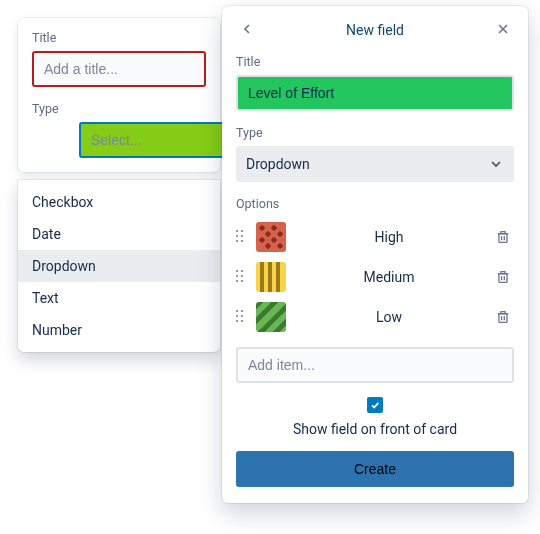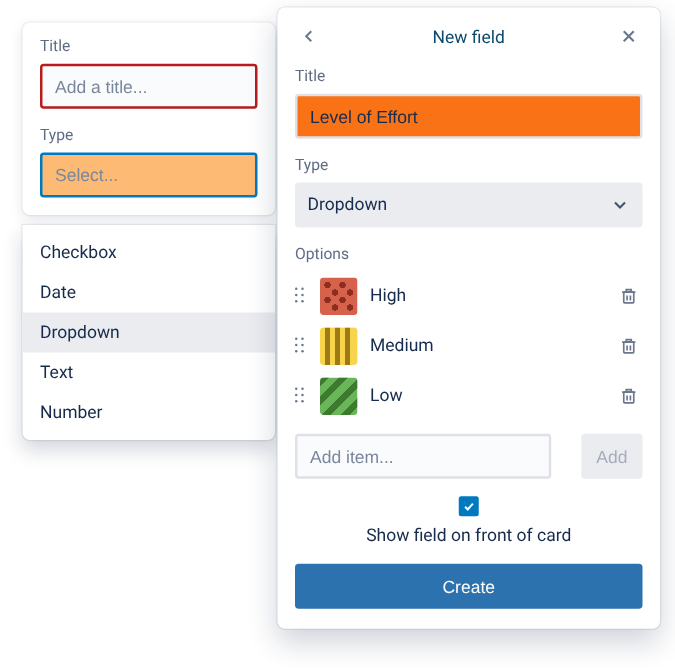--- a/index.html
+++ b/index.html
@@ -37,21 +37,22 @@
     border-radius: 3px;
     background: #FAFBFC;
     padding: 0 10px;
     font-size: 14px;
     color: #172B4D;
     outline: none;
   }
   .input::placeholder, .add-item::placeholder { color: #7A869A; }
   .left-panel .select-open {
     border-color: #0079BF;
-    background: #fdba74;
+    background: #84cc16;
+    margin-left: 47px;
   }
   .dropdown-menu {
     position: absolute;
     left: 18px;
     top: 180px;
     width: 202px;
     background: #fff;
     border-radius: 0 0 6px 6px;
     box-shadow: 0 8px 16px rgba(9,30,66,.18), 0 0 0 1px rgba(9,30,66,.08);
     padding: 6px 0;
@@ -91,34 +92,35 @@
     top: 2px;
     width: 22px;
     height: 22px;
     display:flex; align-items:center; justify-content:center;
     color:#6B778C;
     cursor:pointer;
   }
   .hdr-back { left: 0; }
   .hdr-close { right: 0; }
 
-  .right-panel .input.filled { background:#f97316; border-color:#DFE1E6;}
+  .right-panel .input.filled { background:#22c55e; border-color:#DFE1E6;}
   .type-select {
     display:flex; align-items:center; justify-content:space-between;
     height:36px; padding:0 10px;
     background:#EBECF0; border-radius:3px; cursor:pointer;
     margin-bottom:2px;
   }
   .chev { color:#42526E; }
 
   .section { margin-top: 14px; }
 
   .option-row {
     display:flex; align-items:center; gap:10px;
     height:40px;
+    text-align:center;
   }
   .grip {
     width:10px; height:14px; cursor:grab;
     display:grid; grid-template-columns:repeat(2,2px); grid-template-rows:repeat(3,2px);
     gap:3px;
   }
   .grip span { background:#6B778C; width:2px; height:2px; border-radius:50%; }
   .swatch {
     width:30px; height:30px; border-radius:3px; flex:none;
   }
@@ -166,21 +168,21 @@
     display:flex; align-items:center; gap:8px; margin-top:14px;flex-direction:column;
   }
   .checkbox {
     width:16px; height:16px; background:#0079BF; border-radius:2px;
     display:flex; align-items:center; justify-content:center; flex:none;
   }
   .checkbox svg { width:10px; height:10px; }
 
   .create-btn {
     width:100%; height:36px; margin-top:14px;
-    background:#2C72AF; color:#ffffff; border:none; border-radius:3px;
+    background:#2C72AF; color:#000000; border:none; border-radius:3px;
     font-size:14px; cursor:pointer;
   }
 
   svg { display:block; }
 </style>
 </head>
 <body>
 
 <div class="left-panel">
   <div class="label">Title</div>
@@ -302,21 +304,20 @@
                 <line x1="10" y1="11" x2="10" y2="17"></line>
                 <line x1="14" y1="11" x2="14" y2="17"></line>
               </svg>
             </span>
           </div>
         </div>
       </div>
 
     <div class="add-row">
       <input class="add-item" type="text" placeholder="Add item..." style="">
-      <button class="add-btn">Add</button>
     </div>
   </div>
 
   <div class="check-row">
     <div class="checkbox">
       <svg viewBox="0 0 24 24" fill="none" stroke="#fff" stroke-width="4">
           <polyline points="5 13 10 18 20 7"></polyline>
         </svg>
     </div>
     <span>Show field on front of card</span>

